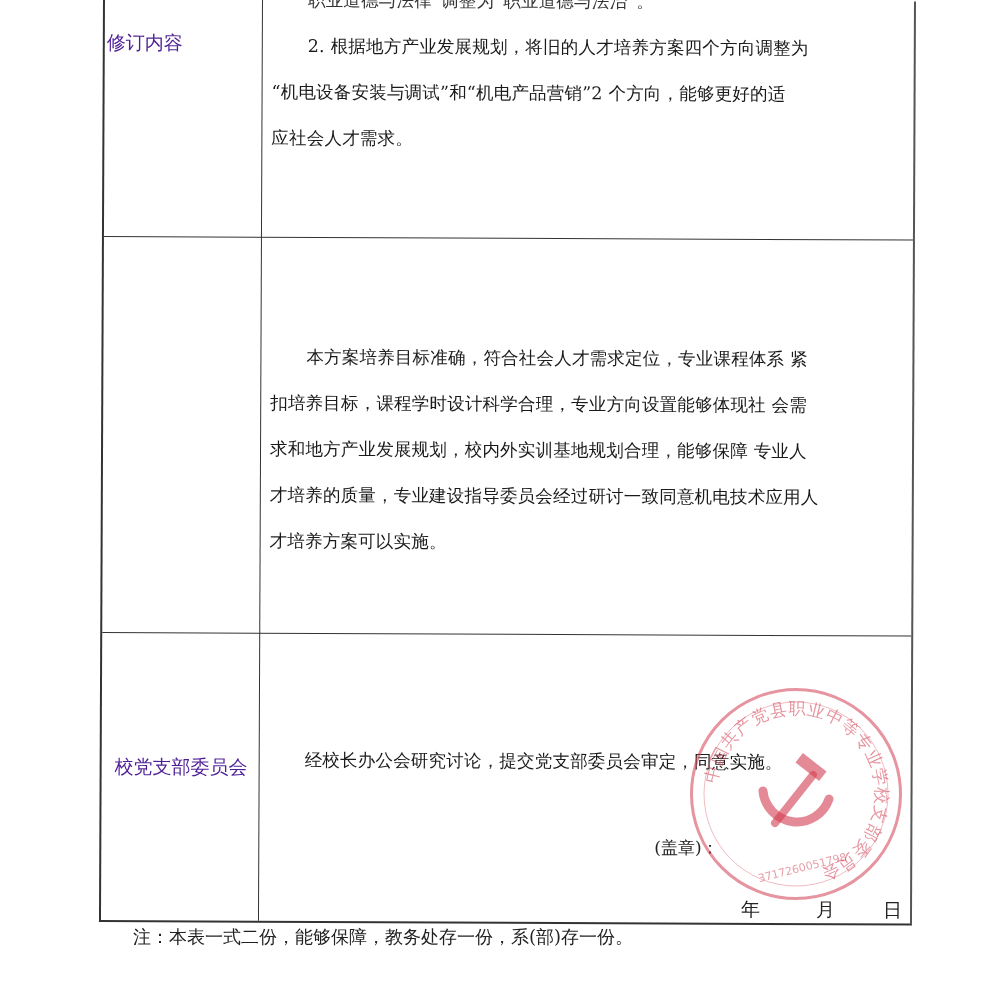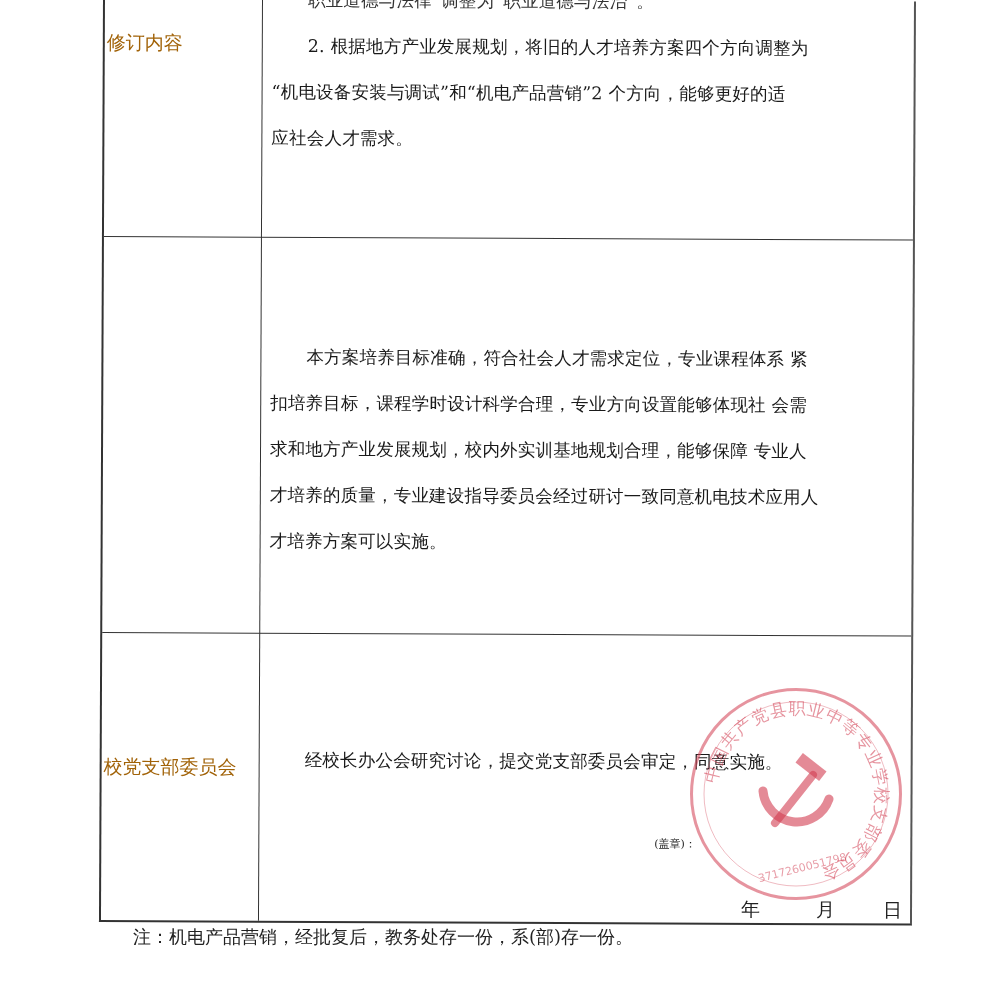--- a/index.html
+++ b/index.html
@@ -10,31 +10,31 @@
   .page { position: absolute; left: 0; top: 0; width: 1000px; height: 1000px; }
   .table {
     position: absolute; left: 103px; top: -2px; width: 809px; height: 922px;
     border-left: 2px solid #333; border-right: 2px solid #555; border-bottom: 2px solid #333;
     transform: rotate(0.25deg); transform-origin: 0 0;
   }
   .vline { position: absolute; left: 157px; top: 0; bottom: 0; width: 0; border-left: 1.5px solid #333; }
   .hline { position: absolute; left: 0; right: 0; height: 0; border-top: 1.5px solid #333; }
   .label {
     position: absolute; left: 2px; width: 155px; font-family: "DejaVu Sans", "Liberation Sans", sans-serif;
-    font-size: 19px; line-height: 28px; color: #a16207;
+    font-size: 19px; line-height: 28px; color: #4c1d95;
   }
-  .label.center { text-align: left; }
+  .label.center { text-align: center; }
   .content {
     position: absolute; left: 167px; width: 640px; font-size: 17.5px; line-height: 46px; color: #1a1a1a;
     letter-spacing: 0.2px;
   }
   .content p { margin: 0; }
   .indent { text-indent: 36px; }
   .clip-top { color: #333; }
-  .seal-text { position: absolute; font-size: 11px; color: #222; }
+  .seal-text { position: absolute; font-size: 17px; color: #222; }
   .date { position: absolute; font-size: 19px; color: #222; }
   .note {
     position: absolute; left: 133px; top: 925px; font-size: 18px; color: #222;
   }
   .stamp {
     position: absolute; left: 690px; top: 688px; width: 212px; height: 212px;
     border: 3px solid rgba(210, 60, 80, 0.55); border-radius: 50%; box-sizing: border-box;
   }
   .stamp svg { position: absolute; left: 0; top: 0; }
 </style>
@@ -86,14 +86,14 @@
       </text>
 
       <path d="M 70,100 A 34,34 0 0 0 136,108" fill="none" stroke="rgba(210,60,80,0.6)" stroke-width="9" stroke-linecap="round"></path>
 
       <line x1="82" y1="132" x2="120" y2="84" stroke="rgba(210,60,80,0.6)" stroke-width="8" stroke-linecap="round"></line>
       <rect x="103" y="70" width="30" height="12" fill="rgba(210,60,80,0.6)" transform="rotate(38 118 76)"></rect>
       <text x="65" y="182" font-size="11" fill="rgba(210,60,80,0.5)" font-family="DejaVu Sans, sans-serif" transform="rotate(-14 103 182)">3717260051798</text>
     </svg>
   </div>
 
-  <div class="note">注：机电产品营销，经批复后，教务处存一份，系(部)存一份。</div>
+  <div class="note">注：本表一式二份，能够保障，教务处存一份，系(部)存一份。</div>
 </div>
 
 </body></html>

